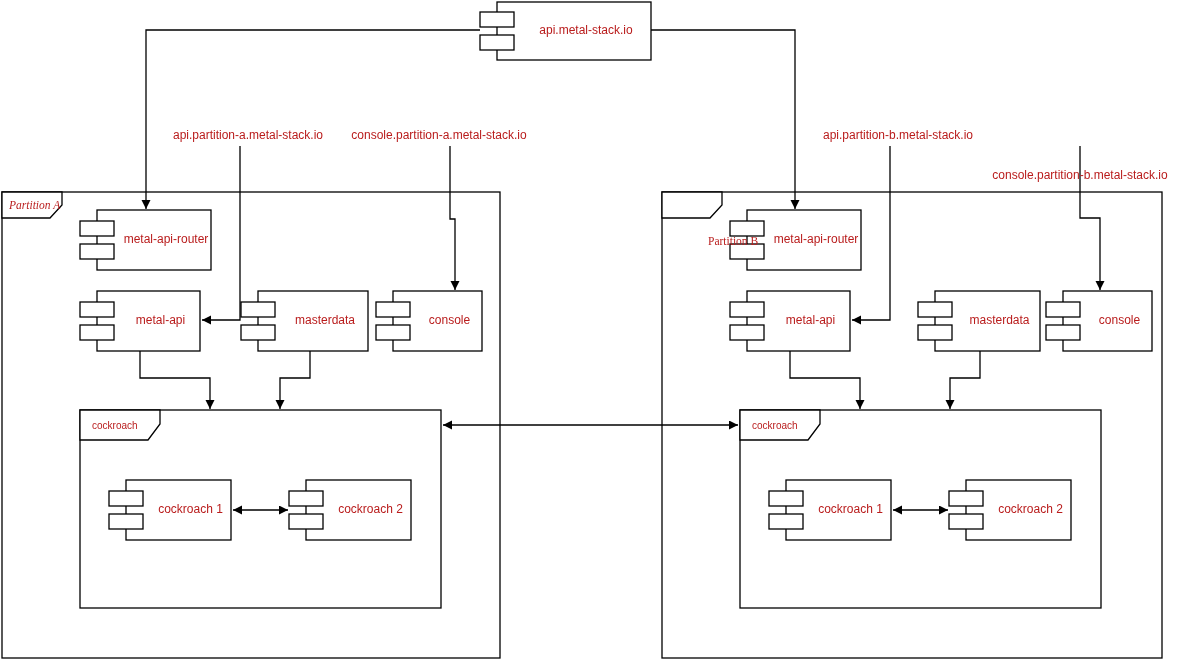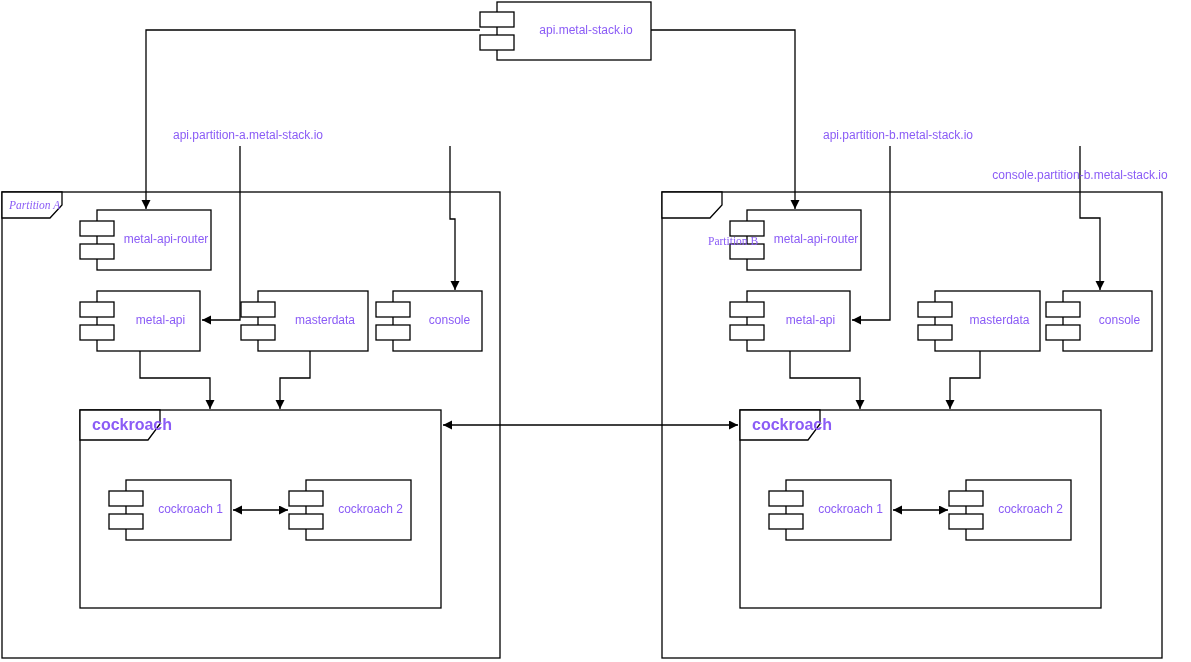--- a/index.html
+++ b/index.html
@@ -1,22 +1,22 @@
 <!DOCTYPE html>
 <html><head>
 <meta charset="utf-8">
 <style>
   html,body{margin:0;padding:0;background:#ffffff;}
   .canvas{position:relative;width:1191px;height:662px;background:#ffffff;overflow:hidden;
           font-family:"Liberation Sans",sans-serif;color:#000000;}
   .geom{position:absolute;left:0;top:0;}
   .lbl{position:absolute;display:flex;align-items:center;justify-content:center;
-       font-size:12px;line-height:1.1;color:#8b5cf6;white-space:nowrap;text-align:center;}
+       font-size:12px;line-height:1.1;color:#b91c1c;white-space:nowrap;text-align:center;}
   .comp-lbl{padding-left:12px;}
-  .pkg-lbl{justify-content:flex-start;font-size:16px;font-weight:bold;}
+  .pkg-lbl{justify-content:flex-start;font-size:10px;}
   .part-lbl{justify-content:flex-start;font-family:"Liberation Serif",serif;font-size:11.5px;}
   .dns-lbl{font-size:12px;}
 </style>
 </head>
 <body>
 
 <div class="canvas">
 
   <svg class="geom" width="1191" height="662" viewBox="0 0 1191 662">
     <defs>
@@ -155,20 +155,21 @@
               <rect x="949" y="514" width="34" height="15"></rect>
           </g>
         </g>
       </g>
     </g>
   </svg>
 
   <div class="lbl comp-lbl" style="left:497px;top:2px;width:154px;height:58px;">api.metal-stack.io</div>
 
   <div class="lbl dns-lbl" style="left:148px;top:128px;width:200px;height:16px;">api.partition-a.metal-stack.io</div>
+  <div class="lbl dns-lbl" style="left:339px;top:128px;width:200px;height:16px;">console.partition-a.metal-stack.io</div>
   <div class="lbl dns-lbl" style="left:798px;top:128px;width:200px;height:16px;">api.partition-b.metal-stack.io</div>
   <div class="lbl dns-lbl" style="left:980px;top:128px;width:200px;height:16px;margin-top:40px;">console.partition-b.metal-stack.io</div>
 
   <div class="lbl part-lbl" style="left:9px;top:197px;width:70px;height:16px;font-style:italic;">Partition A</div>
   <div class="lbl part-lbl" style="left:708px;top:197px;width:70px;height:16px;margin-top:36px;">Partition B</div>
 
   <div class="lbl comp-lbl" style="left:97px;top:210px;width:114px;height:60px;">metal-api-router</div>
   <div class="lbl comp-lbl" style="left:97px;top:291px;width:103px;height:60px;">metal-api</div>
   <div class="lbl comp-lbl" style="left:258px;top:291px;width:110px;height:60px;">masterdata</div>
   <div class="lbl comp-lbl" style="left:393px;top:291px;width:89px;height:60px;">console</div>

